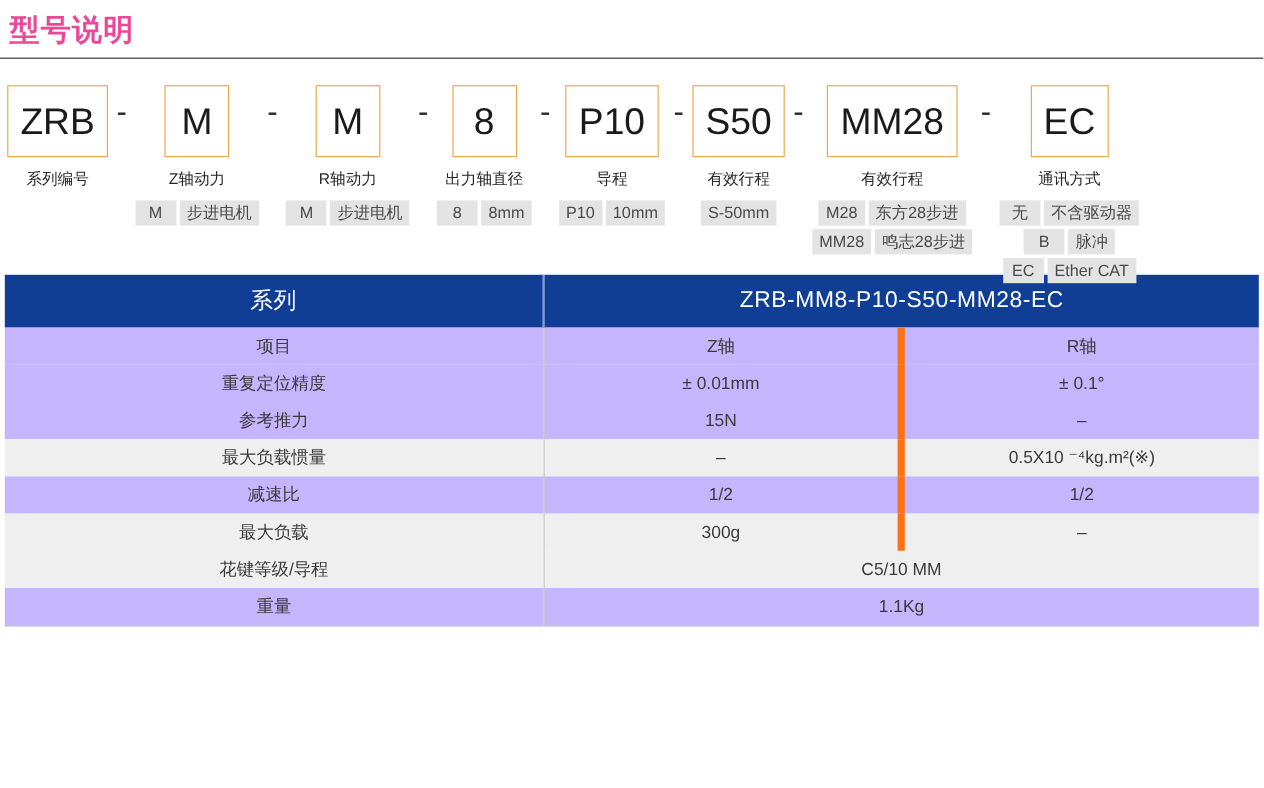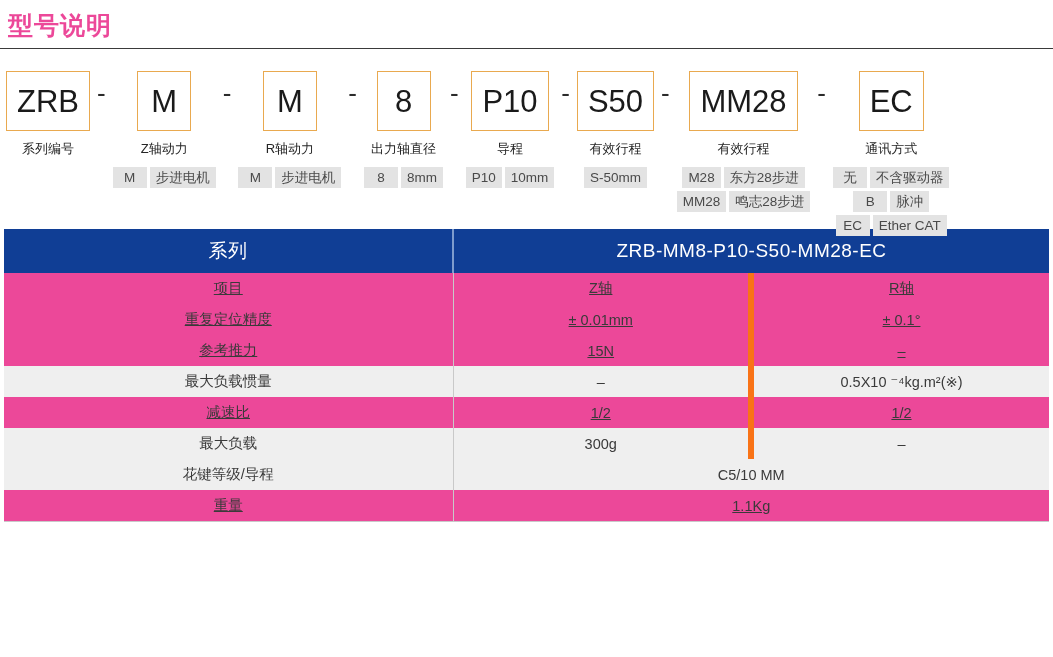--- a/index.html
+++ b/index.html
@@ -122,21 +122,21 @@
   .thead-row th.series-label { width: 448px; }
   .thead-row th.model-label {
     border-left: 2px solid #7e9ccd;
   }
   .spec-table td {
     height: 31px;
     font-size: 14.5px;
     color: #3a3a3a;
   }
   .row-alt td { background: #efefef; }
-  .row-plain td { background: #ec4899; text-decoration: underline; }
+  .row-plain td { background: #c4b5fd; }
 
   .col-item { width: 448px; }
   .col-z { width: 296px; border-left: 1px solid #c9c9c9; }
   .col-r { width: 297px; border-left: 6px solid #f97316; }
   .col-span { border-left: 1px solid #c9c9c9; }
 </style>
 </head>
 <body>
 
 <div>

